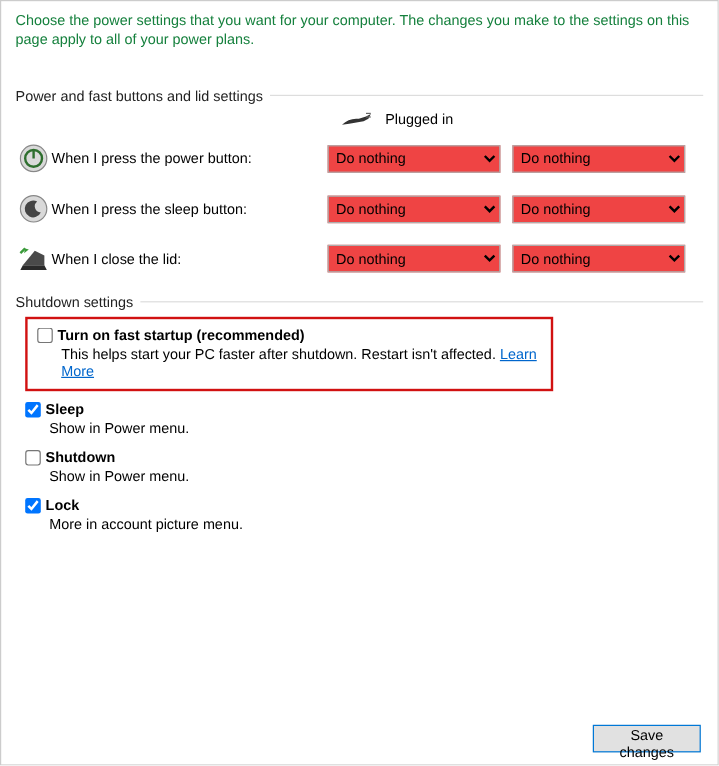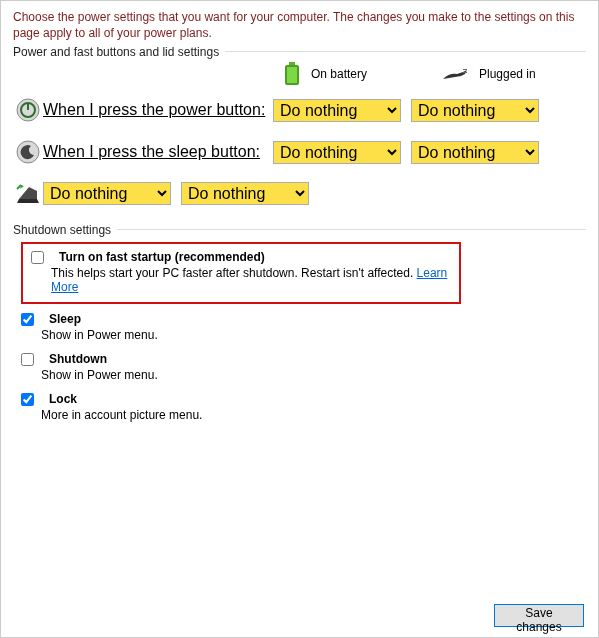--- a/index.html
+++ b/index.html
@@ -19,22 +19,22 @@
     padding: 8px 12px;
   }
   .title {
     color: #1a6fb0;
     font-size: 15px;
     font-weight: 400;
     margin-bottom: 6px;
   }
   .subtitle {
     font-size: 12px;
-    color: #7f1d1d;
-    margin-bottom: 4px;
+    color: #15803d;
+    margin-bottom: 32px;
     line-height: 1.35;
   }
   .fieldset {
     border: none;
     position: relative;
     padding: 0;
     margin: 0 0 10px 0;
   }
   .field-legend {
     font-size: 12px;
@@ -69,39 +69,38 @@
     align-items: center;
     margin-bottom: 18px;
   }
   .row-icon {
     width: 30px;
     display:flex;
     justify-content:center;
   }
   .row-label {
     width: 230px;
-    font-size: 16px;
-    text-decoration: underline;
+    font-size: 12px;
   }
   select.combo {
-    width: 128px;
+    width: 144px;
     height: 23px;
     font-family: inherit;
-    font-size: 16px;
-    background: #fde047;
+    font-size: 12px;
+    background: #ef4444;
     border: 1px solid #adadad;
     padding: 1px 2px;
     margin-right: 10px;
   }
   .shutdown-list { padding: 2px 0 0 8px; }
   .shutdown-item { margin-bottom: 10px; }
   .chk-row {
     display: flex;
     align-items: flex-end;
-    gap: 15px;
+    gap: 4px;
   }
   input[type="checkbox"]{
     width:13px;height:13px;margin:0;
   }
   .chk-label { font-size: 12px; }
   .bold { font-weight: 600; }
   .sub-desc {
     font-size: 12px;
     margin-left: 20px;
     margin-top: 2px;
@@ -137,30 +136,20 @@
 
 <div class="window">
 
   <div class="subtitle">Choose the power settings that you want for your computer. The changes you make to the settings on this page apply to all of your power plans.</div>
 
   <div class="fieldset">
     <span class="field-legend">Power and fast buttons and lid settings</span>
     <div class="legend-line"></div>
 
     <div class="headers-row">
-      <div class="col">
-        <span class="battery-icon">
-          <svg width="18" height="24" viewBox="0 0 18 24">
-            <rect x="6" y="0" width="6" height="3" fill="#5ab12c"></rect>
-            <rect x="2" y="3" width="14" height="20" rx="2" fill="#4aa01e"></rect>
-            <rect x="4" y="5" width="10" height="16" fill="#7cd847"></rect>
-          </svg>
-        </span>
-        <span>On battery</span>
-      </div>
       <div class="col">
         <span class="plug-icon">
           <svg width="28" height="18" viewBox="0 0 28 18">
             <path d="M2 14 Q8 8 16 9 L22 7 L26 5 L24 9 L20 11 L14 12 Q8 13 2 14 Z" fill="#333"></path>
             <rect x="22" y="4" width="4" height="1" fill="#666"></rect>
             <rect x="22" y="7" width="4" height="1" fill="#666"></rect>
           </svg>
         </span>
         <span>Plugged in</span>
       </div>
@@ -204,20 +193,21 @@
     
     <div class="row">
       <span class="row-icon">
         <svg width="26" height="22" viewBox="0 0 26 22">
           <path d="M4 16 L22 16 L24 20 L2 20 Z" fill="#2a2a2a"></path>
           <path d="M4 16 L14 4 L22 8 L22 16 Z" fill="#4a4a4a"></path>
           <path d="M2 6 L6 2" stroke="#3a9b3a" stroke-width="2" fill="none"></path>
           <polygon points="6,2 9,3 5,6" fill="#3a9b3a"></polygon>
         </svg>
       </span>
+      <span class="row-label">When I close the lid:</span>
       <select class="combo">
         <option>Do nothing</option>
       </select>
       <select class="combo">
         <option>Do nothing</option>
       </select>
     </div>
   </div>
 
   <div class="fieldset">

